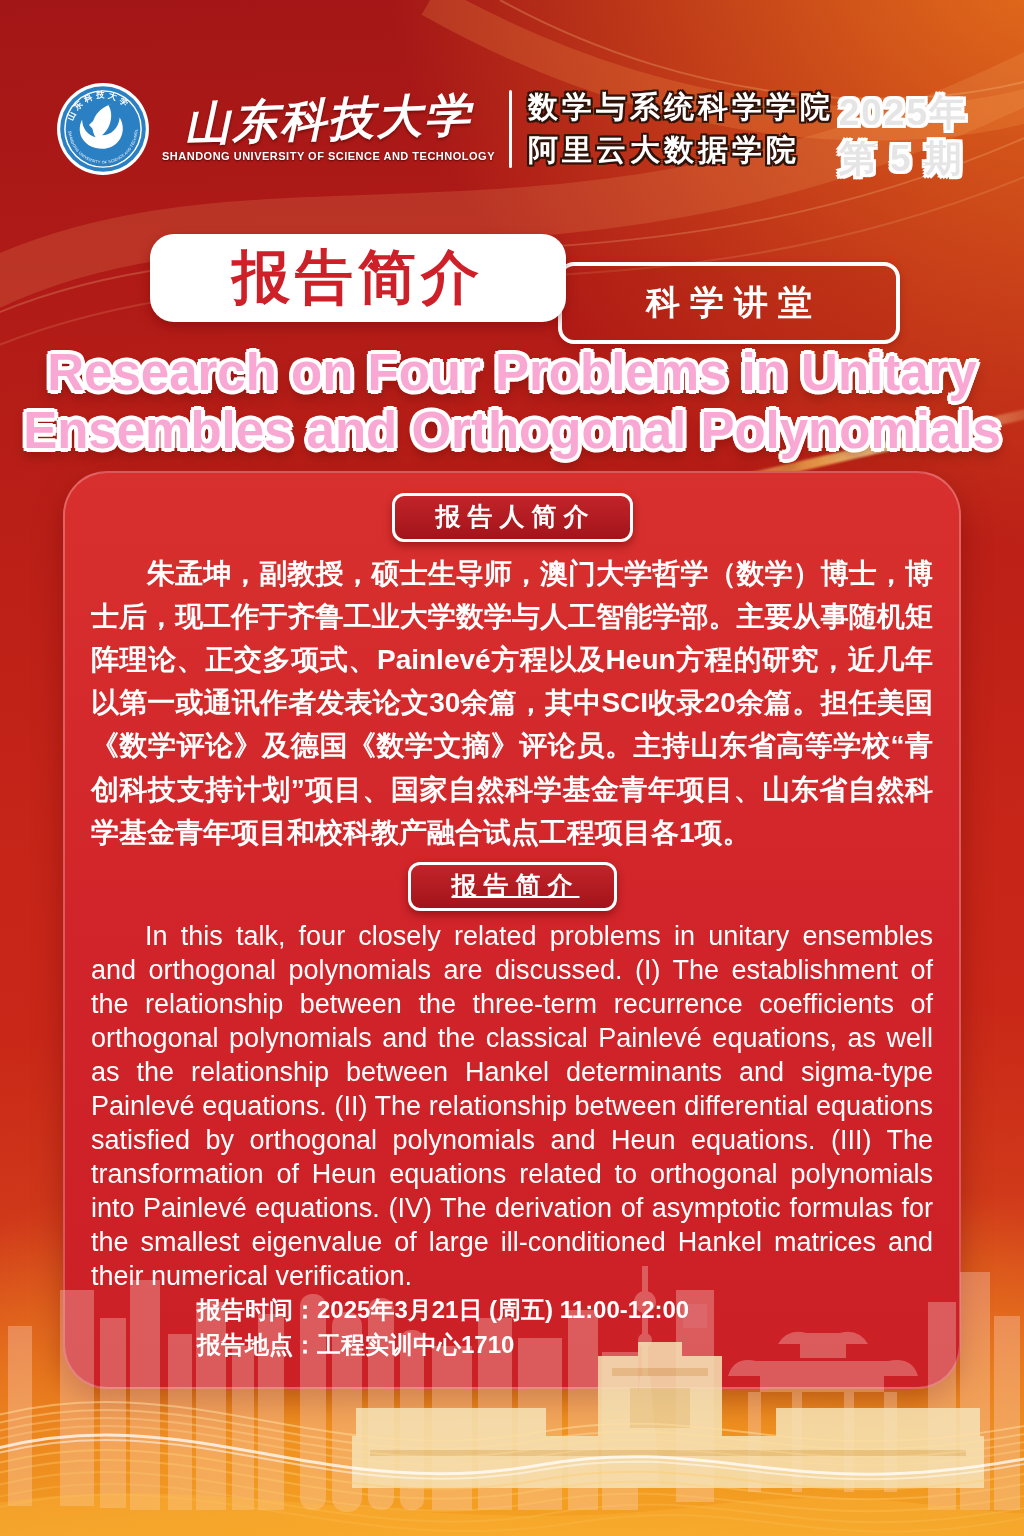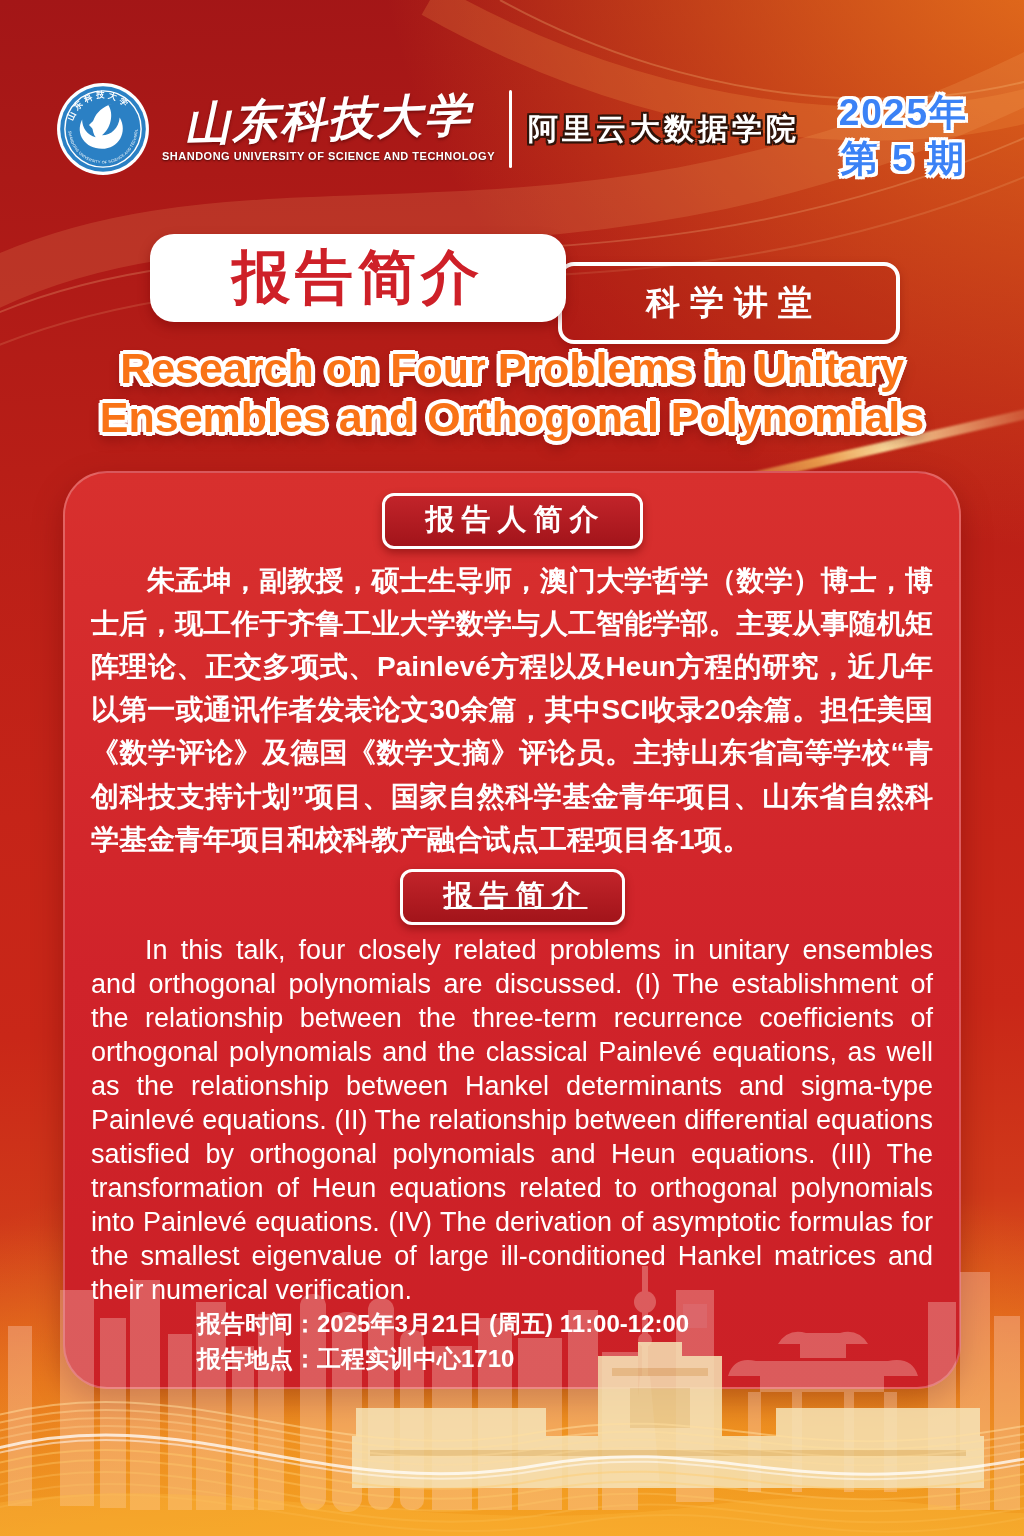--- a/index.html
+++ b/index.html
@@ -38,22 +38,22 @@
   }
   .hdr-divider{width:3px;height:78px;background:#fff;margin:0 16px 0 14px;border-radius:2px;}
   .colleges{
     font-size:30px;font-weight:bold;color:#fff;letter-spacing:4px;line-height:1.42;white-space:nowrap;
     text-shadow:
       -2px -2px 0 #30140a,0 -2px 0 #30140a,2px -2px 0 #30140a,
       -2px 0 0 #30140a,2px 0 0 #30140a,
       -2px 2px 0 #30140a,0 2px 0 #30140a,2px 2px 0 #30140a;
   }
   .issue{
-    position:absolute;top:90px;right:56px;text-align:center;
-    font-size:37px;font-weight:bold;color:#3b82f6;line-height:1.24;letter-spacing:2px;
+    position:absolute;top:90px;right:56px;
+    font-size:37px;font-weight:bold;color:#e5e5e5;line-height:1.24;letter-spacing:2px;
     text-shadow:
       -3px -3px 0 #fff,0 -3px 0 #fff,3px -3px 0 #fff,
       -3px 0 0 #fff,3px 0 0 #fff,
       -3px 3px 0 #fff,0 3px 0 #fff,3px 3px 0 #fff;
     white-space:nowrap;
   }
   
   .banner-sub{
     position:absolute;left:558px;top:262px;width:334px;height:74px;
     border:4px solid #fff;border-radius:16px;background:rgba(165,20,18,.18);
@@ -64,21 +64,21 @@
   .banner-main{
     position:absolute;left:150px;top:234px;width:416px;height:88px;
     background:#fff;border-radius:24px;
     display:flex;align-items:center;justify-content:center;
     font-size:58px;font-weight:bold;color:#ce2028;letter-spacing:5px;
     box-shadow:0 5px 12px rgba(110,0,0,.4);
   }
   
   .lecture-title{
     position:absolute;top:344px;left:0;width:100%;text-align:center;
-    font-size:43px;line-height:1.14;font-weight:bold;color:#f97316;
+    font-size:51px;line-height:1.14;font-weight:bold;color:#f9a8d4;
     text-shadow:
       -3px -3px 0 #fff,0 -3px 0 #fff,3px -3px 0 #fff,
       -3px 0 0 #fff,3px 0 0 #fff,
       -3px 3px 0 #fff,0 3px 0 #fff,3px 3px 0 #fff,
       -4px 0 0 #fff,4px 0 0 #fff,0 -4px 0 #fff,0 4px 0 #fff,
       0 7px 12px rgba(80,0,0,.5);
   }
   
   .card{
     position:absolute;left:63px;top:471px;width:898px;height:918px;box-sizing:border-box;
@@ -86,21 +86,21 @@
     background:linear-gradient(180deg,#d8302e 0%,#d0232a 55%,#cb2026 100%);
     box-shadow:0 12px 30px rgba(90,5,0,.35);
     display:flex;flex-direction:column;overflow:hidden;
     padding:20px 24px 22px;
   }
   .badge{
     align-self:center;position:relative;z-index:5;white-space:nowrap;
     background:linear-gradient(180deg,#c2242a,#a2141a);
     border:3px solid #fff;border-radius:12px;
     padding:4px 34px 6px;
-    font-size:29px;font-weight:bold;color:#fff;letter-spacing:7px;text-indent:7px;
+    font-size:25px;font-weight:bold;color:#fff;letter-spacing:7px;text-indent:7px;
     box-shadow:0 4px 8px rgba(90,0,0,.45);
   }
   .badge--abstract{margin-top:8px;text-decoration:underline;}
   .bio{
     position:relative;z-index:5;margin:10px 2px 0;
     font-size:28px;font-weight:bold;color:#fff;line-height:1.54;
     text-align:justify;text-indent:2em;
   }
   .abstract{
     position:relative;z-index:5;margin:8px 2px 0;
@@ -151,20 +151,21 @@
     </svg>
 
     <div class="uni-block">
       <div class="uni-cn">山东科技大学</div>
       <div class="uni-en">SHANDONG UNIVERSITY OF SCIENCE AND TECHNOLOGY</div>
     </div>
 
     <div class="hdr-divider"></div>
 
     <div class="colleges">
+      <div>数学与系统科学学院</div>
       <div>阿里云大数据学院</div>
     </div>
   </div>
 
   <div class="issue">
     <div>2025年</div>
     <div>第 5 期</div>
   </div>
 
   <div class="banner-sub">

